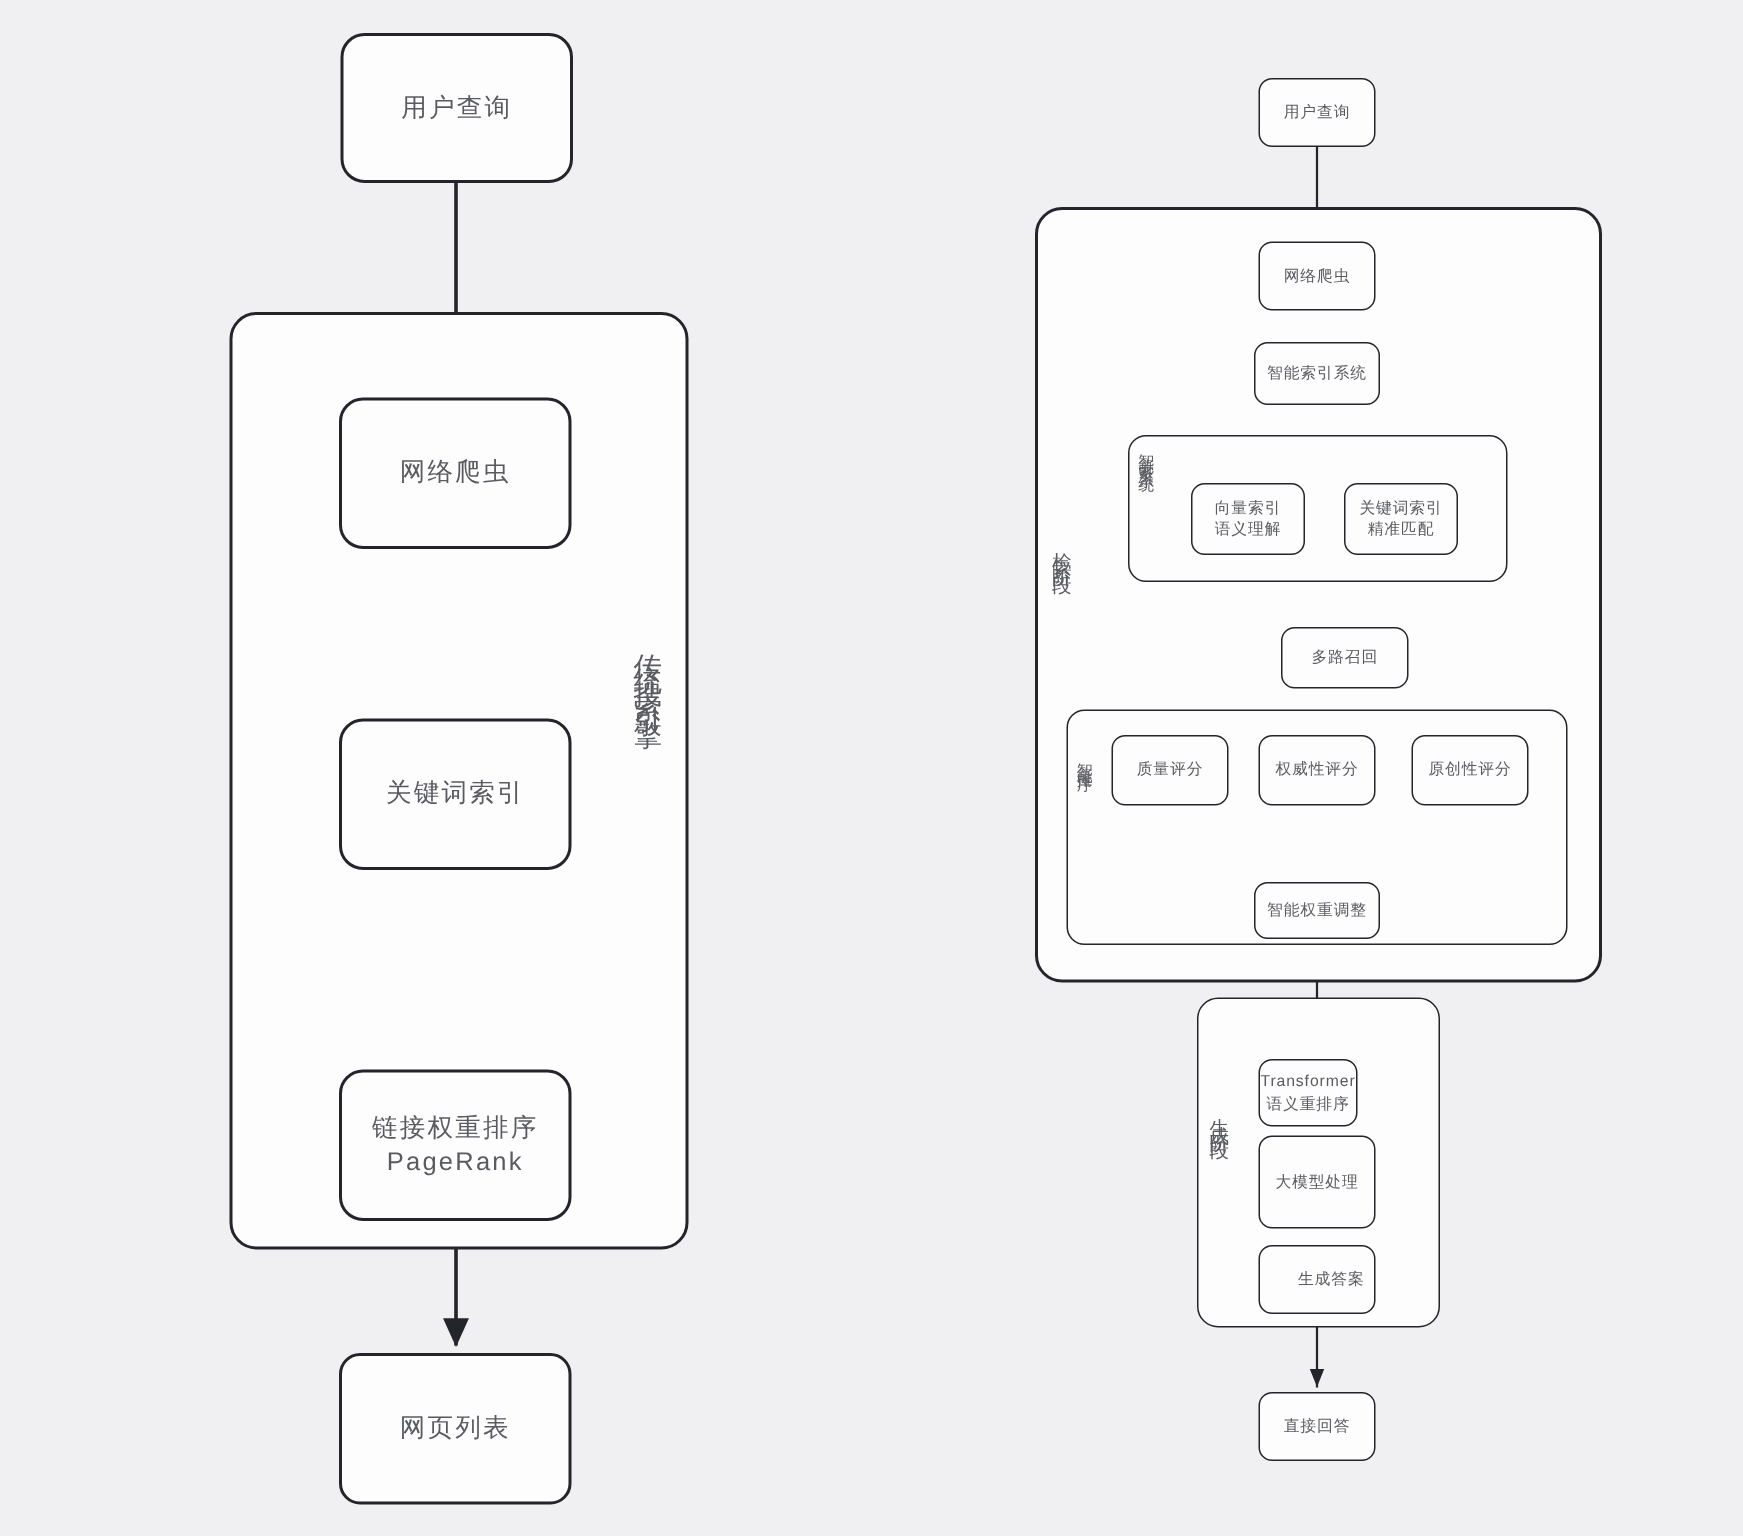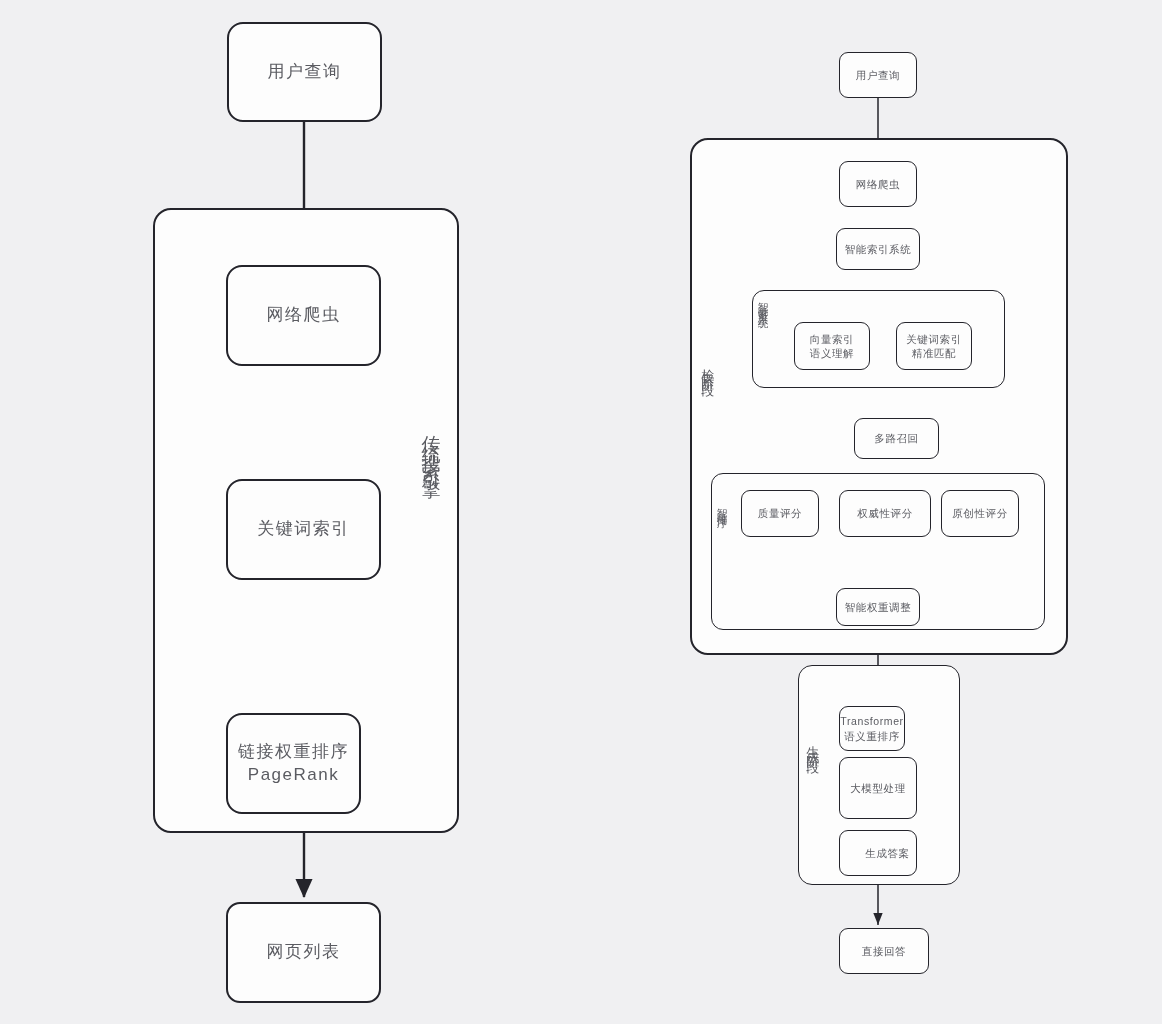--- a/index.html
+++ b/index.html
@@ -149,21 +149,21 @@
   <div class="vlabel big" style="left:420px; top:420px;">传统搜索引擎</div>
 
   <div class="node thick" style="left:226px; top:265px; width:155px; height:101px;">
     <span>网络爬虫</span>
   </div>
 
   <div class="node thick" style="left:226px; top:479px; width:155px; height:101px;">
     <span>关键词索引</span>
   </div>
 
-  <div class="node thick" style="left:226px; top:713px; width:135px; height:101px;">
+  <div class="node thick" style="left:226px; top:713px; width:155px; height:101px;">
     <span class="line2">链接权重排序</span>
     <span class="line2">PageRank</span>
   </div>
 
   <div class="node thick" style="left:226px; top:902px; width:155px; height:101px;border-radius:14px;">
     <span>网页列表</span>
   </div>
 
   <div class="node small" style="left:839px; top:52px; width:78px; height:46px;">
     <span>用户查询</span>
@@ -197,21 +197,21 @@
     <span>多路召回</span>
   </div>
 
   <div class="group sub" style="left:711px; top:473px; width:334px; height:157px;"></div>
   <div class="vlabel small" style="left:716px; top:500px;">智能排序</div>
 
   <div class="node small" style="left:741px; top:490px; width:78px; height:47px;align-items:center;">
     <span>质量评分</span>
   </div>
 
-  <div class="node small" style="left:839px; top:490px; width:92px; height:47px;">
+  <div class="node small" style="left:839px; top:490px; width:78px; height:47px;">
     <span>权威性评分</span>
   </div>
 
   <div class="node small" style="left:941px; top:490px; width:78px; height:47px;">
     <span>原创性评分</span>
   </div>
 
   <div class="node small" style="left:836px; top:588px; width:84px; height:38px;">
     <span>智能权重调整</span>
   </div>
@@ -225,17 +225,17 @@
   </div>
 
   <div class="node small" style="left:839px; top:757px; width:78px; height:62px;">
     <span>大模型处理</span>
   </div>
 
   <div class="node small" style="left:839px; top:830px; width:78px; height:46px;padding-left:19px;">
     <span>生成答案</span>
   </div>
 
-  <div class="node small" style="left:839px; top:928px; width:90px; height:46px;">
+  <div class="node small" style="left:839px; top:928px; width:78px; height:46px;">
     <span>直接回答</span>
   </div>
 
 </div>
 
 </body></html>

